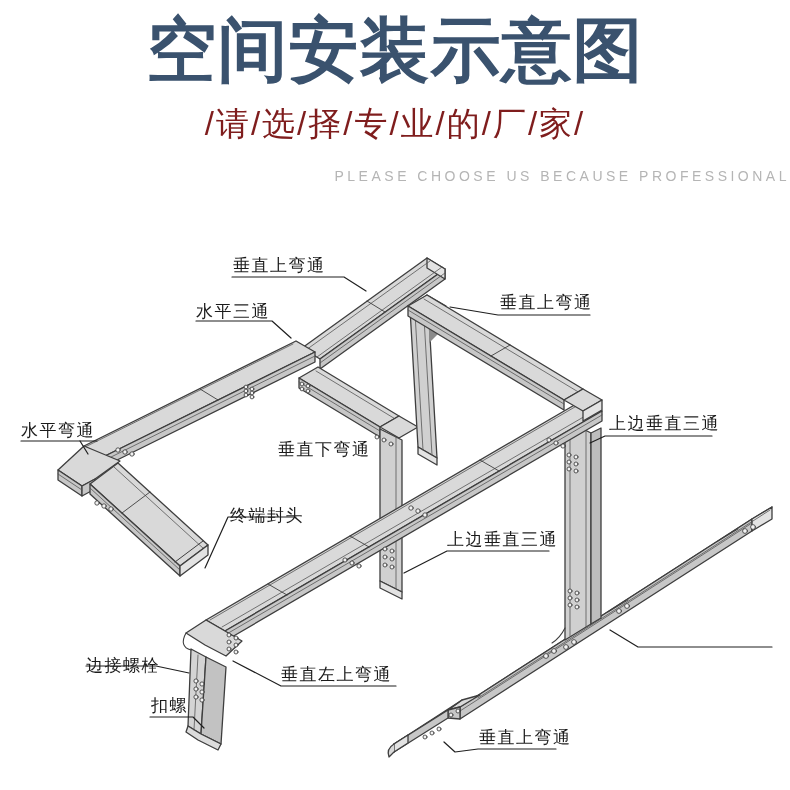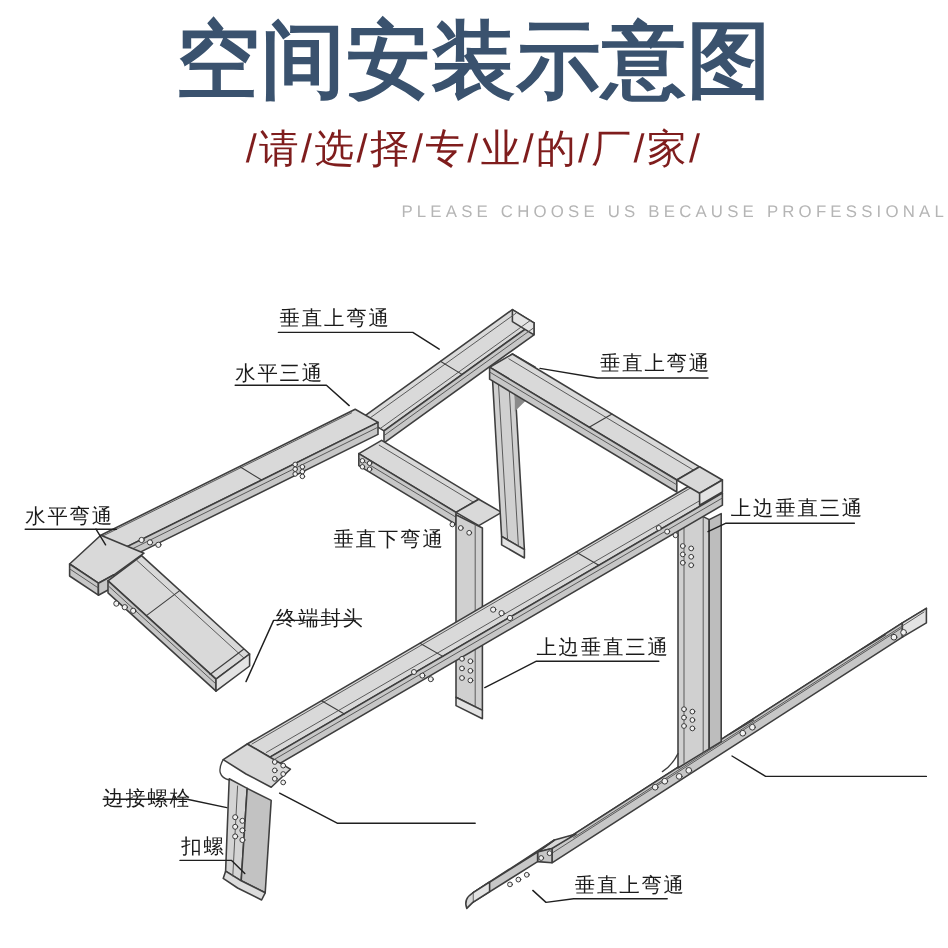--- a/index.html
+++ b/index.html
@@ -251,16 +251,17 @@
 
   <div class="plabel lb0">垂直上弯通</div>
   <div class="plabel lb1">水平三通</div>
   <div class="plabel lb2">垂直上弯通</div>
   <div class="plabel lb3">上边垂直三通</div>
   <div class="plabel lb4">水平弯通</div>
   <div class="plabel lb5">垂直下弯通</div>
   <div class="plabel lb6">终端封头</div>
   <div class="plabel lb7">上边垂直三通</div>
   <div class="plabel lb9">边接螺栓</div>
+  <div class="plabel lb10">垂直左上弯通</div>
   <div class="plabel lb11">扣螺</div>
   <div class="plabel lb12">垂直上弯通</div>
 
 </div>
 
 </body></html>

